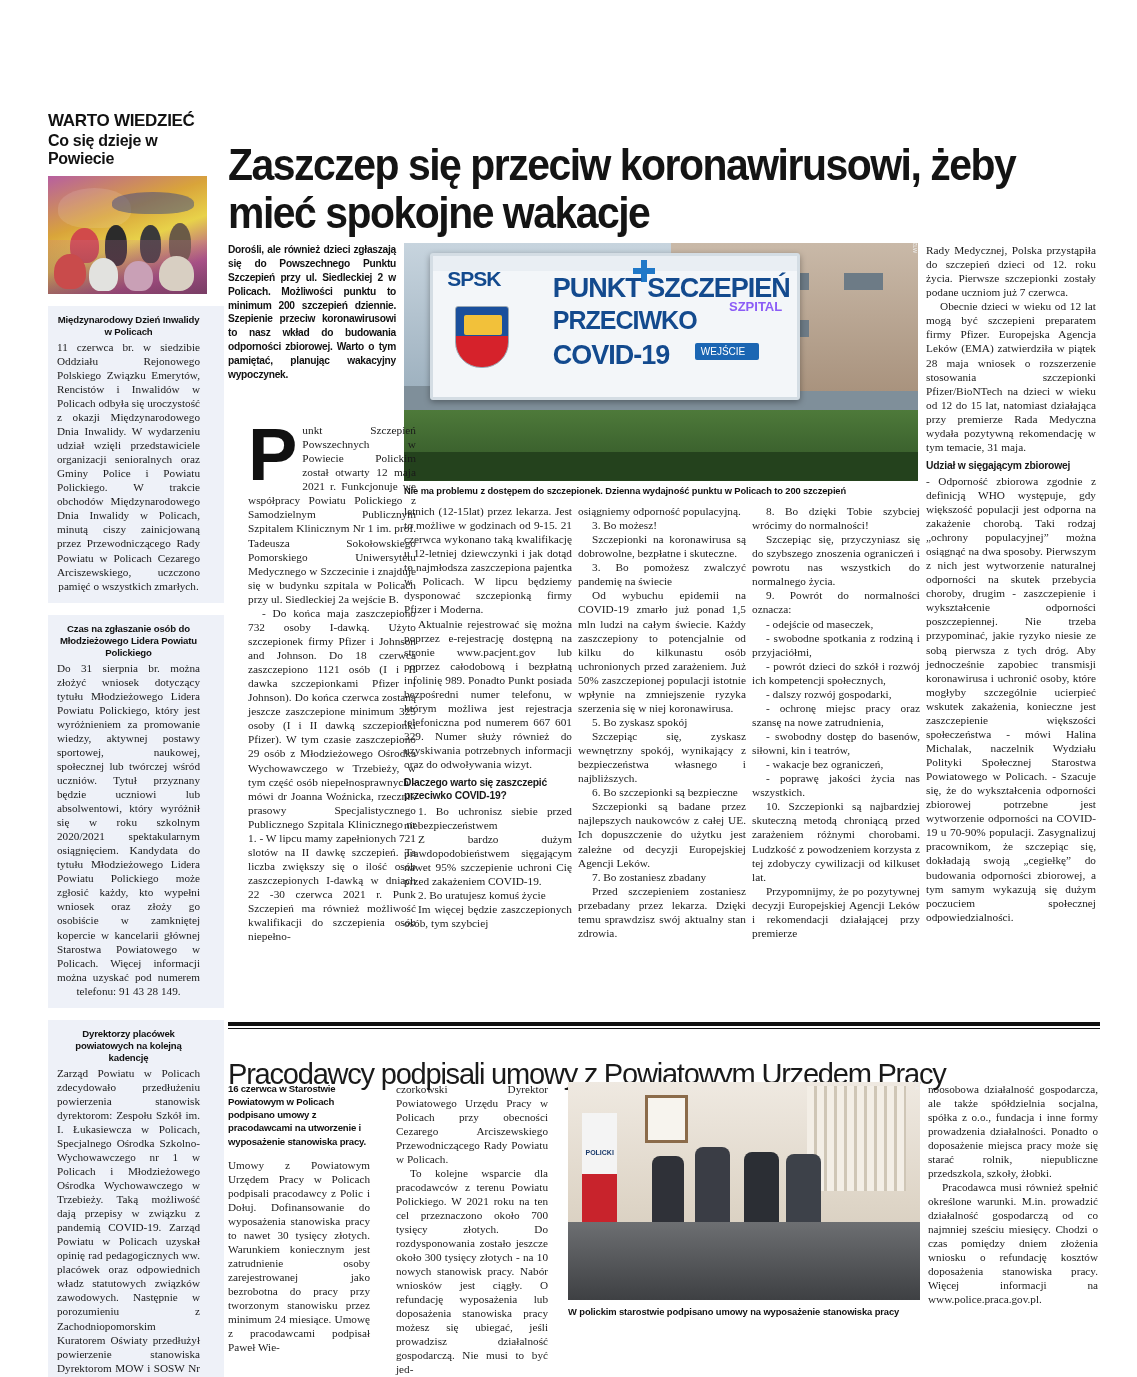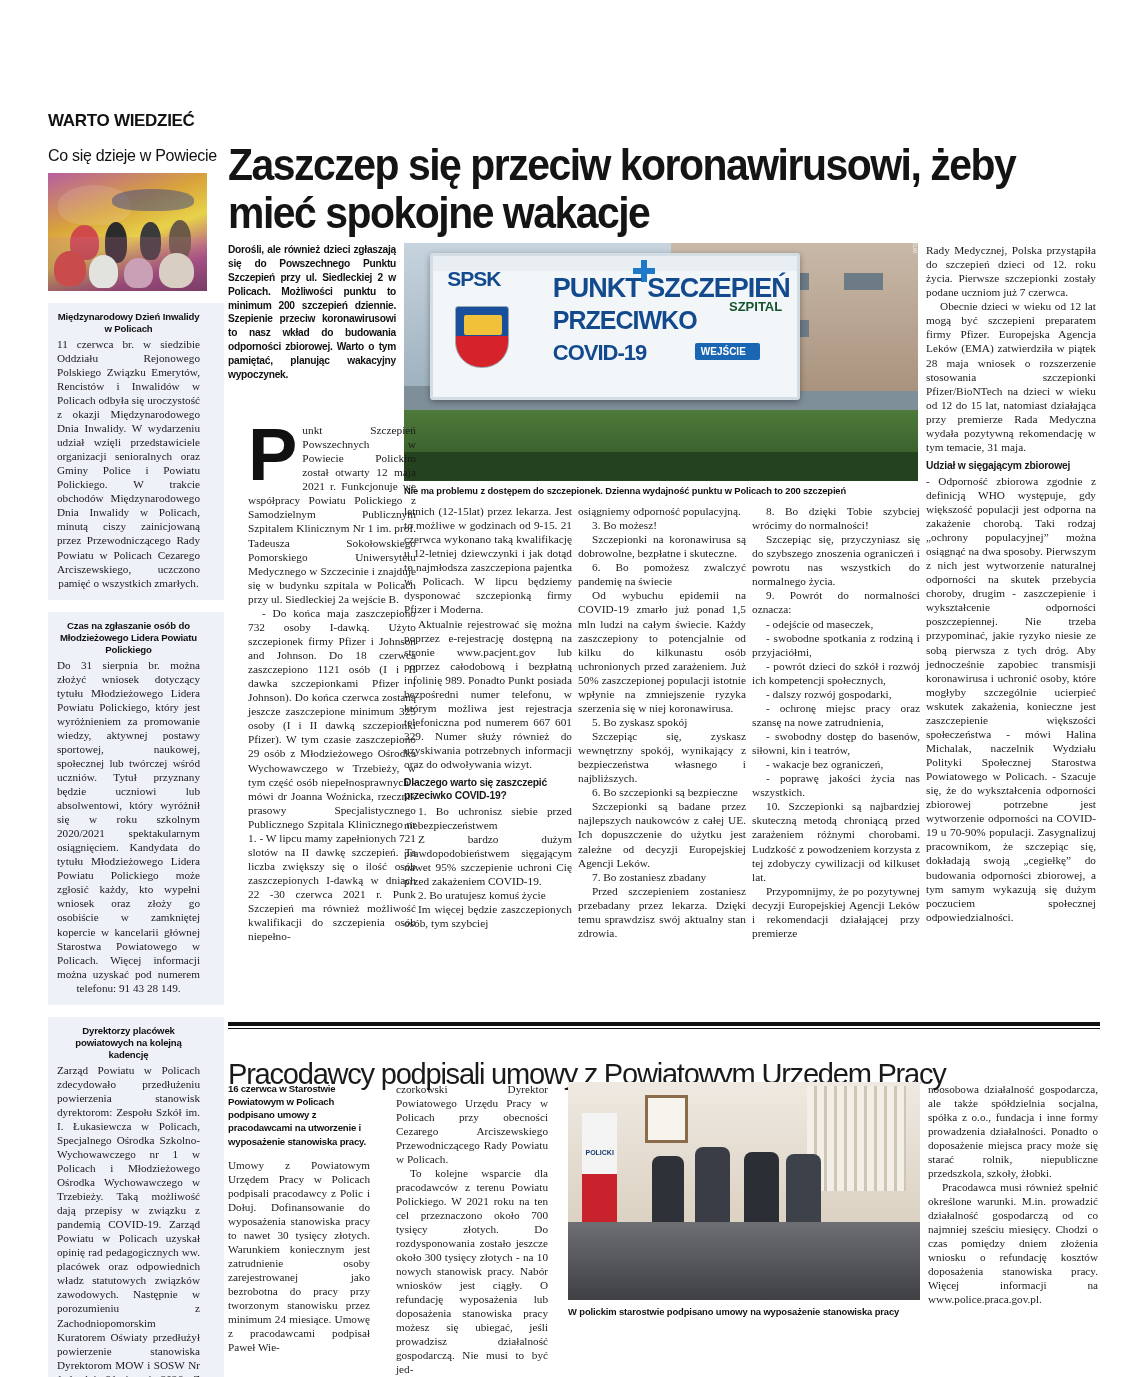--- a/index.html
+++ b/index.html
@@ -26,23 +26,23 @@
     font-family: "Liberation Sans", sans-serif;
     font-weight: bold;
     font-size: 17px;
     letter-spacing: -0.3px;
     color: #111;
     line-height: 1.05;
   }
   .kicker-sub {
     font-family: "Liberation Sans", sans-serif;
     font-size: 16px;
-    font-weight: 400;
-    color: #111;
-    margin-top: 17px;
+    font-weight: 700;
+    color: #111;
+    margin-top: 2px;
     letter-spacing: -0.3px;
   }
   .sidebar-photo {
     position: relative;
     margin-top: 8px;
     width: 159px;
     height: 118px;
     overflow: hidden;
     background: linear-gradient(160deg,#b75fa0 0%,#d9a43a 35%,#e8d24a 55%,#b05090 80%,#7a3f73 100%);
   }
@@ -119,29 +119,29 @@
   }
   .mp-board .hdrbar { position:absolute; left:0; right:0; top:0; height:11%; background:#e9eef3; }
   .mp-blue { color:#134a8e; font-family:"Liberation Sans", sans-serif; font-weight:bold; }
   .mp-spsk { position:absolute; left:4%; top:8%; font-size:21px; letter-spacing:-1px; }
   .mp-crest { position:absolute; left:6%; top:36%; width:54px; height:62px;
     background:linear-gradient(180deg,#1a4f9c 0%,#1a4f9c 48%,#d6222b 48%,#d6222b 100%);
     border:1px solid #9aa8b4; border-radius: 3px 3px 26px 26px; }
   .mp-crest .st { position:absolute; left:8px; top:8px; width:38px; height:20px; background:#f2c13a; border-radius:2px;}
   .mp-t1 { position:absolute; left:33%; top:12%; font-size:27px; letter-spacing:-1px; }
   .mp-t2 { position:absolute; left:33%; top:36%; font-size:25px; letter-spacing:-1px; }
-  .mp-t3 { position:absolute; left:33%; top:60%; font-size:22px; letter-spacing:-1px; }
+  .mp-t3 { position:absolute; left:33%; top:60%; font-size:27px; letter-spacing:-1px; }
   .mp-cross { position:absolute; left:55%; top:3%; width:22px; height:22px; }
   .mp-cross:before,.mp-cross:after{content:"";position:absolute;background:#1f78c8;}
   .mp-cross:before{left:8px;top:0;width:6px;height:22px;}
   .mp-cross:after{left:0;top:8px;width:22px;height:6px;}
   .mp-wejscie { position:absolute; left:72%; top:62%; background:#1b66b3; color:#fff;
-    font-family:"Liberation Sans",sans-serif; font-weight:bold; font-size:10px; padding:3px 14px 3px 6px; border-radius:2px;}
+    font-family:"Liberation Sans",sans-serif; font-weight:normal; font-size:10px; padding:3px 14px 3px 6px; border-radius:2px;}
   .mp-szpital { position:absolute; right:4%; top:31%; font-family:"Liberation Sans",sans-serif;
-    font-weight:bold; font-size:13px; color:#14532d; }
+    font-weight:bold; font-size:13px; color:#8b5cf6; }
   .mp-green { position:absolute; left:0; right:0; bottom:0; height:30%;
     background:linear-gradient(180deg,#4e7a3a,#2f5226); }
   .mp-green2 { position:absolute; left:0; right:0; bottom:0; height:12%; background:#24421d; }
   .mp-credit {
     position:absolute; right:0; top:10px; width:70px;
     transform: rotate(90deg); transform-origin: right top;
     font-family:"Liberation Sans", sans-serif; font-size:5.4px; color:#eee; white-space:nowrap; text-align:right;
   }
   .photo-caption {
     position: absolute;
@@ -347,21 +347,21 @@
     <p>1. Bo uchronisz siebie przed niebezpieczeństwem</p>
     <p>Z bardzo dużym prawdopodobieństwem sięgającym nawet 95% szczepienie uchroni Cię przed zakażeniem COVID-19.</p>
     <p>2. Bo uratujesz komuś życie</p>
     <p>Im więcej będzie zaszczepionych osób, tym szybciej</p>
   </div>
 
   <div class="col" id="col3">
     <p class="noind">osiągniemy odporność populacyjną.</p>
     <p>3. Bo możesz!</p>
     <p>Szczepionki na koronawirusa są dobrowolne, bezpłatne i skuteczne.</p>
-    <p>6. Bo pomożesz zwalczyć pandemię na świecie</p>
+    <p>3. Bo pomożesz zwalczyć pandemię na świecie</p>
     <p>Od wybuchu epidemii na COVID-19 zmarło już ponad 1,5 mln ludzi na całym świecie. Każdy zaszczepiony to potencjalnie od kilku do kilkunastu osób uchronionych przed zarażeniem. Już 50% zaszczepionej populacji istotnie wpłynie na zmniejszenie ryzyka szerzenia się w niej koronawirusa.</p>
     <p>5. Bo zyskasz spokój</p>
     <p>Szczepiąc się, zyskasz wewnętrzny spokój, wynikający z bezpieczeństwa własnego i najbliższych.</p>
     <p>6. Bo szczepionki są bezpieczne</p>
     <p>Szczepionki są badane przez najlepszych naukowców z całej UE. Ich dopuszczenie do użytku jest zależne od decyzji Europejskiej Agencji Leków.</p>
     <p>7. Bo zostaniesz zbadany</p>
     <p>Przed szczepieniem zostaniesz przebadany przez lekarza. Dzięki temu sprawdzisz swój aktualny stan zdrowia.</p>
   </div>
 
   <div class="col" id="col4">

